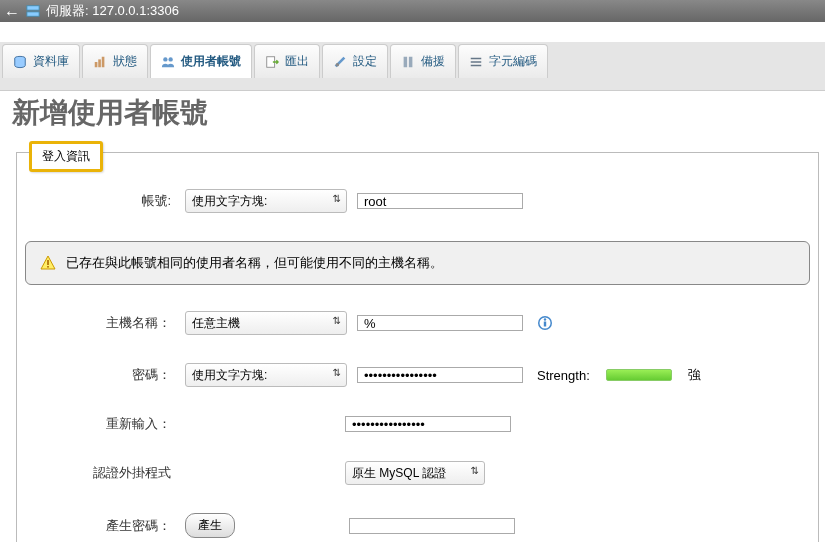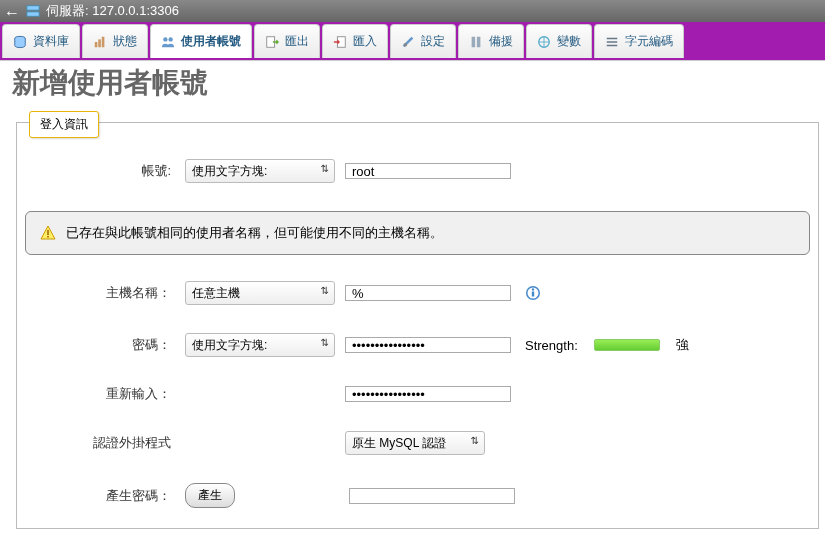--- a/index.html
+++ b/index.html
@@ -1,29 +1,29 @@
 <!DOCTYPE html>
 <html><head>
 <meta charset="utf-8">
 <style>
 * { box-sizing: border-box; margin: 0; padding: 0; }
 body { font-family: sans-serif; font-size: 13px; background: #fff; width: 825px; }
 .topbar { background: linear-gradient(#888,#666); color: #fff; height: 22px; display: flex; align-items: center; padding: 0 4px; gap: 6px; }
 .back-arrow { font-size: 16px; cursor: pointer; }
 .server-icon { width: 14px; height: 14px; display: inline-block; }
-.tabs { display: flex; border-bottom: 1px solid #ccc; background: #a21caf; padding: 2px 0 2px 2px; }
+.tabs { display: flex; border-bottom: 1px solid #ccc; background: #e5e5e5; padding: 2px 0 12px 2px; margin-top: 20px; }
 .tab { display: flex; align-items: center; gap: 6px; padding: 8px 10px; background: linear-gradient(#fdfdfd,#ebebeb); border: 1px solid #ccc; border-bottom: none; border-radius: 4px 4px 0 0; margin-right: 2px; color: #235a81; cursor: pointer; font-size: 12px; }
 .tab.active { background: #fff; font-weight: bold; }
 .tab-icon { width: 14px; height: 14px; }
 h2 { font-family: Georgia, serif; font-weight: bold; color: #666; font-size: 28px; margin: 3px 0 20px 12px; }
 .fieldset { border: 1px solid #bbb; margin: 0 6px 6px 16px; padding: 28px 8px 12px; position: relative; }
-.fieldset-label { position: absolute; top: -12px; left: 12px; background: #fff; border: 1px solid #eab308; border-radius: 3px; padding: 4px 10px; box-shadow: 1px 1px 2px rgba(0,0,0,0.15); font-size: 12px; }
+.fieldset-label { position: absolute; top: -12px; left: 12px; background: #fff; border: 3px solid #eab308; border-radius: 3px; padding: 4px 10px; box-shadow: 1px 1px 2px rgba(0,0,0,0.15); font-size: 12px; }
 .row { display: flex; align-items: center; margin: 8px 0 28px; }
 .row-label { width: 160px; text-align: right; padding-right: 14px; color: #333; }
-select { height: 24px; border: 1px solid #bbb; border-radius: 3px; background: linear-gradient(#fff,#eee); padding: 0 22px 0 6px; font-size: 12px; width: 150px; appearance: none; position: relative; }
+select { height: 24px; border: 1px solid #bbb; border-radius: 3px; background: linear-gradient(#fff,#eee); padding: 0 22px 0 6px; font-size: 12px; width: 162px; appearance: none; position: relative; }
 .select-wrap { position: relative; display: inline-block; margin-right: 10px; }
 .select-wrap::after { content: '⇅'; position: absolute; right: 6px; top: 4px; font-size: 10px; color: #333; pointer-events: none; }
 input[type=text], input[type=password] { height: 16px; border: 1px solid #aaa; padding: 0 6px; width: 166px; font-size: 13px; }
 .warn-box { border: 1px solid #888; background: #f0f0f0; border-radius: 6px; padding: 12px 14px; margin: 4px 0 26px; display: flex; align-items: center; gap: 10px; }
 .warn-icon { width: 16px; height: 16px; }
 .info-icon { margin-left: 14px; width: 16px; height: 16px; }
 .strength-wrap { display: flex; align-items: center; margin-left: 14px; gap: 16px; }
 .strength-bar { width: 66px; height: 12px; border: 1px solid #8c6; background: linear-gradient(#9e5,#6c3); border-radius: 2px; }
 .btn { border: 1px solid #888; border-radius: 10px; padding: 3px 12px; background: linear-gradient(#fff,#ddd); cursor: pointer; font-size: 12px; margin-right: 10px; }
 </style>
@@ -65,45 +65,31 @@
     </div>
   <div class="tab">
       <svg class="tab-icon" viewBox="0 0 16 16">
         <rect x="2" y="2" width="9" height="12" fill="#fff" stroke="#888"></rect>
         <path d="M9 8h6m-2-2 2 2-2 2" stroke="#6a3" fill="none" stroke-width="1.5"></path>
       </svg>
       <span>匯出</span>
     </div>
   <div class="tab">
       <svg class="tab-icon" viewBox="0 0 16 16">
-        <rect x="5" y="2" width="9" height="12" fill="#fff" stroke="#888"></rect>
-        <path d="M1 8h6M5 6l2 2-2 2" stroke="#c44" fill="none" stroke-width="1.5"></path>
-      </svg>
-      <span>匯入</span>
-    </div>
-  <div class="tab">
-      <svg class="tab-icon" viewBox="0 0 16 16">
         <path d="M3 13 13 3" stroke="#69c" stroke-width="3"></path>
         <circle cx="5" cy="11" r="2" fill="#888"></circle>
       </svg>
       <span>設定</span>
     </div>
   <div class="tab">
       <svg class="tab-icon" viewBox="0 0 16 16">
         <rect x="3" y="2" width="4" height="12" fill="#9ab"></rect>
         <rect x="9" y="2" width="4" height="12" fill="#9ab"></rect>
       </svg>
       <span>備援</span>
-    </div>
-  <div class="tab">
-      <svg class="tab-icon" viewBox="0 0 16 16">
-        <circle cx="8" cy="8" r="6" fill="none" stroke="#5ac" stroke-width="1.5"></circle>
-        <path d="M8 2v12M2 8h12" stroke="#5ac"></path>
-      </svg>
-      <span>變數</span>
     </div>
   <div class="tab">
       <svg class="tab-icon" viewBox="0 0 16 16">
         <path d="M2 4h12M2 8h12M2 12h12" stroke="#678" stroke-width="1.5"></path>
       </svg>
       <span>字元編碼</span>
     </div>
 </div>
 
 <h2>新增使用者帳號</h2>

